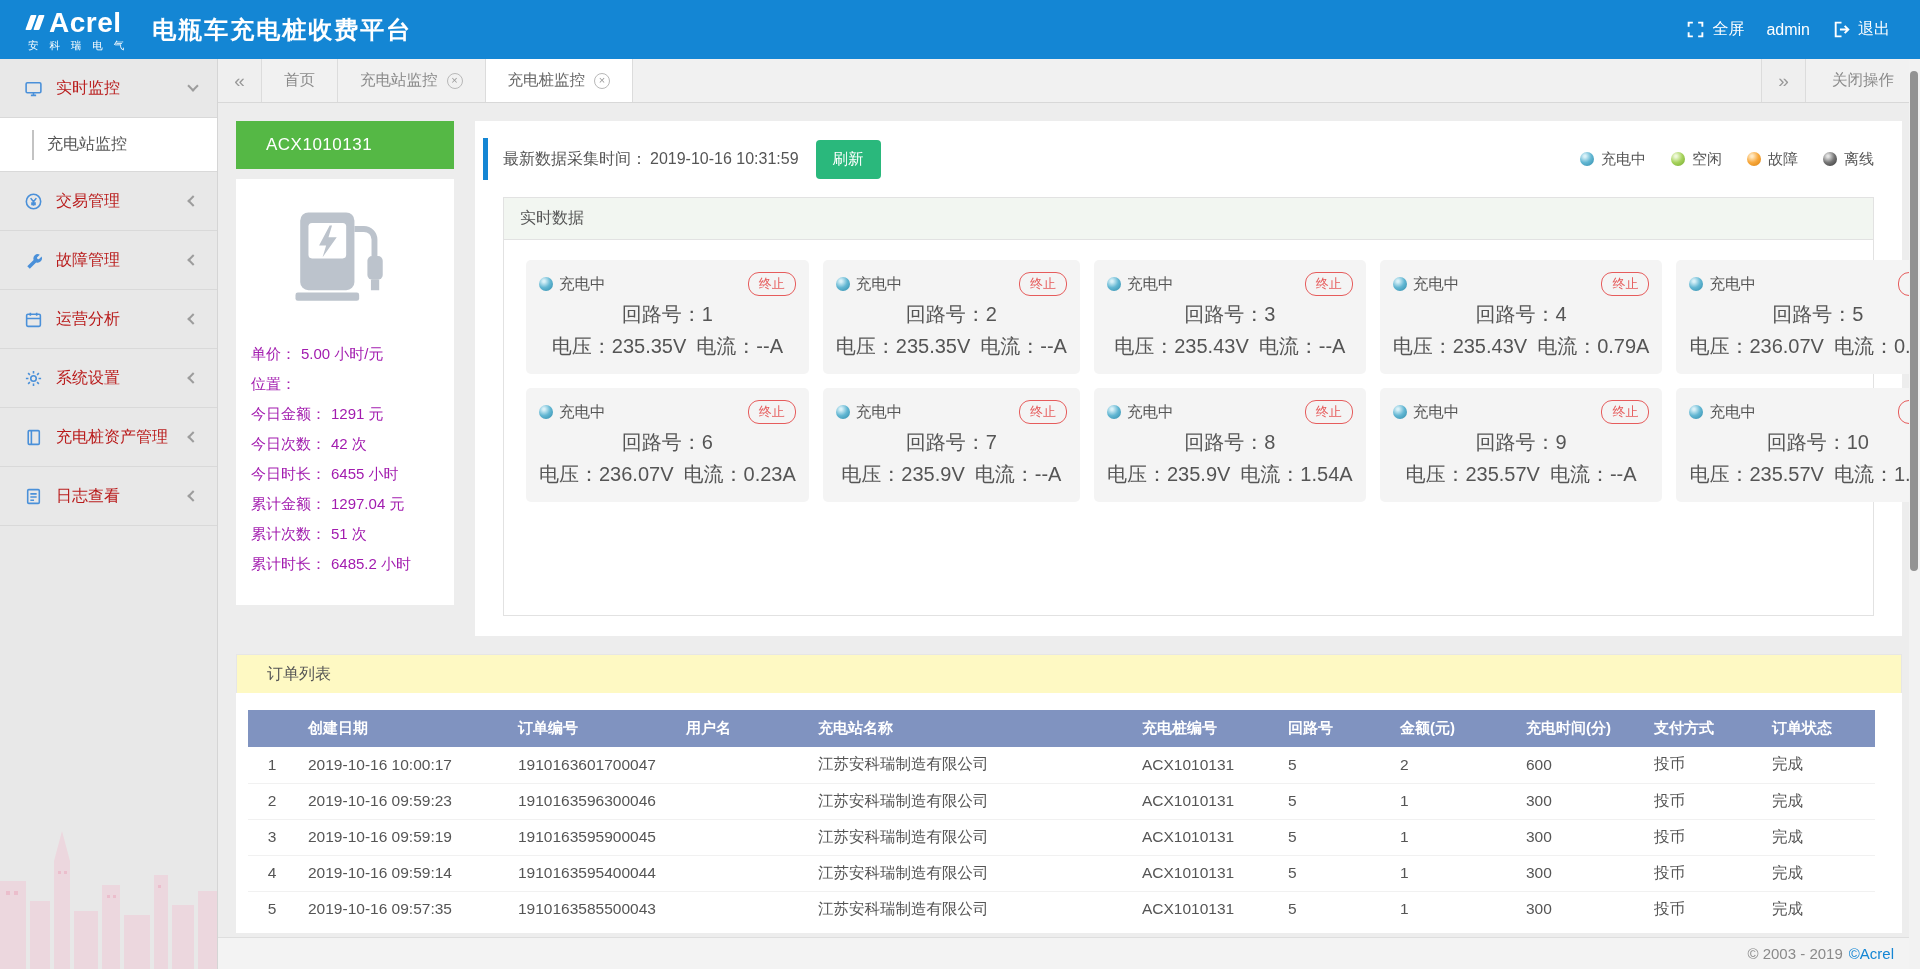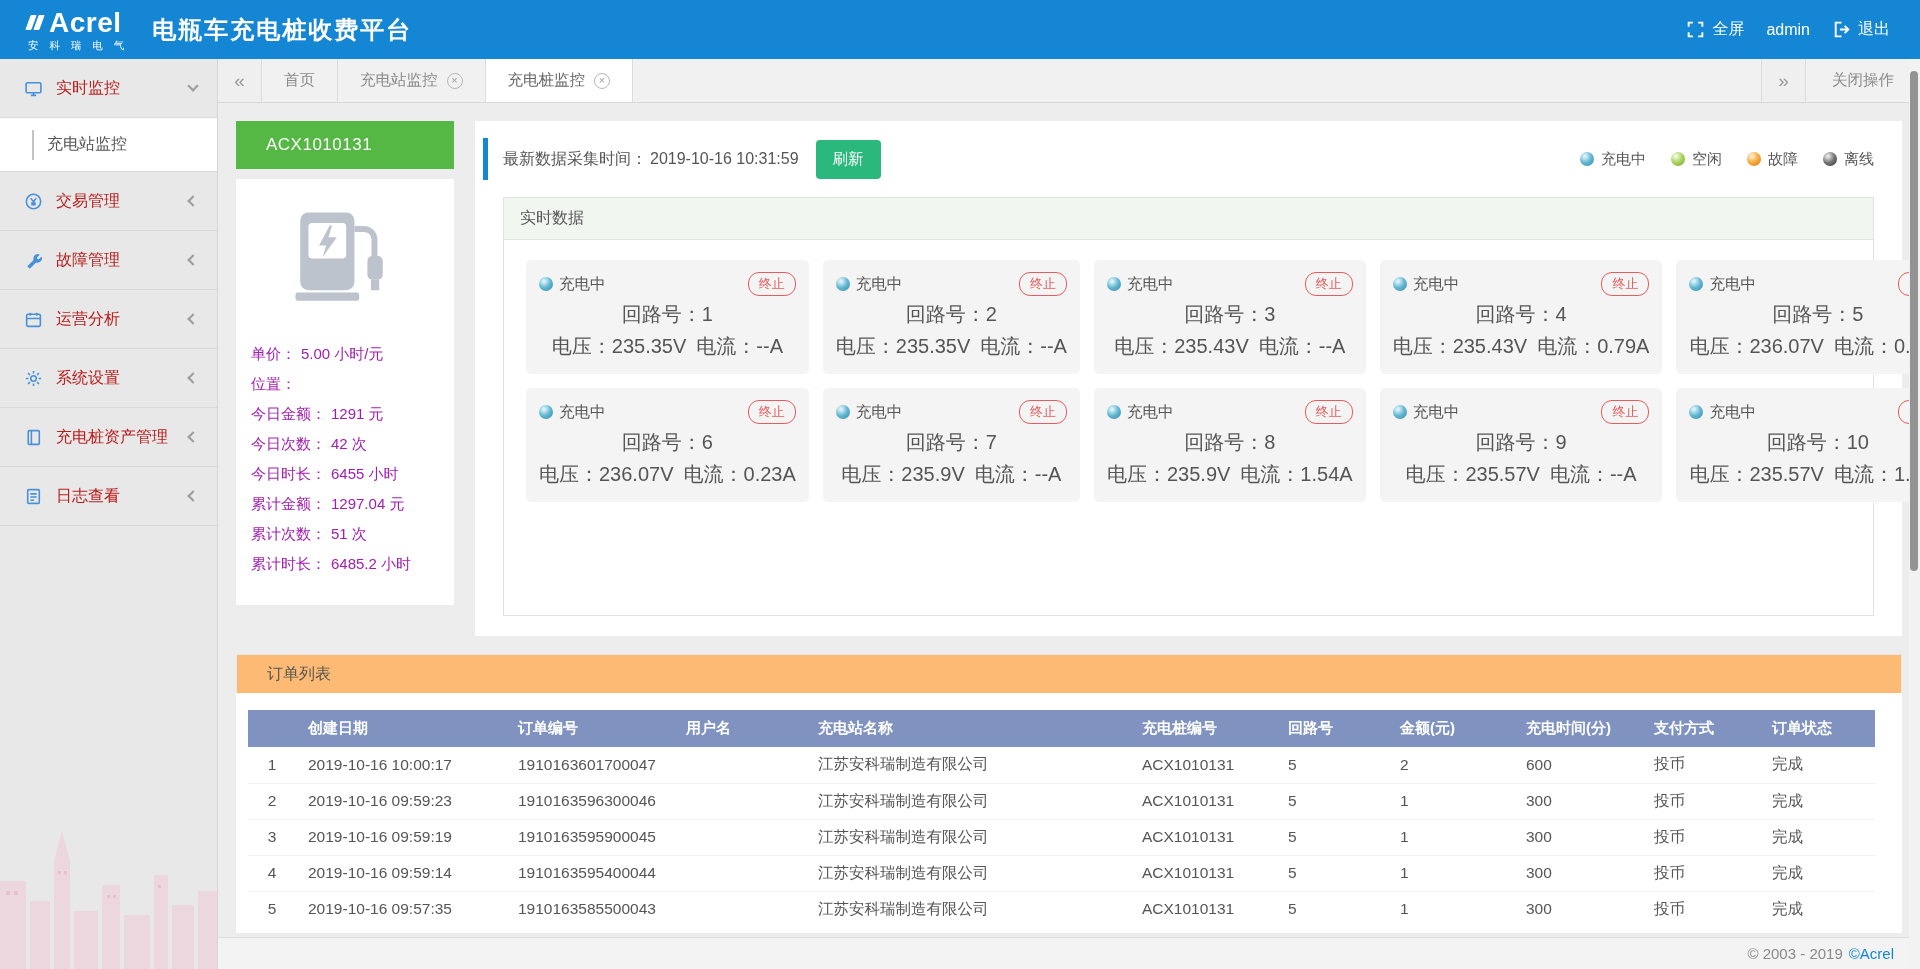--- a/index.html
+++ b/index.html
@@ -77,21 +77,21 @@
   .cards-grid { display:grid; grid-template-columns:repeat(5,1fr); gap:14px; }
   .channel-card { background:#f4f4f4; border-radius:5px; padding:12px 13px 14px; }
   .card-top { display:flex; align-items:center; justify-content:space-between; }
   .card-status { display:flex; align-items:center; gap:6px; font-size:15.5px; color:#555; }
   .terminate-btn { border:1px solid var(--terminate-red,#e65c5c); color:var(--terminate-red,#e65c5c); background:transparent; border-radius:11px; font-size:13px; padding:2px 10px; cursor:pointer; font-family:inherit; }
   .card-line { text-align:center; font-size:20px; color:#555; margin-top:5px; white-space:nowrap; }
   .card-line .lbl2 { margin-left:10px; }
 
   
   .orders-panel { margin-top:18px; }
-  .orders-header { height:39px; background:#fdba74; border:1px solid #e6e6e6; border-bottom:none; display:flex; align-items:center; padding-left:30px; font-size:16px; color:#555; }
+  .orders-header { height:39px; background:#fef9c3; border:1px solid #e6e6e6; border-bottom:none; display:flex; align-items:center; padding-left:30px; font-size:16px; color:#555; }
   .orders-body { background:#fff; padding:17px 12px 6px; }
   table.orders { width:1627px; table-layout:fixed; border-collapse:collapse; font-size:15.5px; color:#555; }
   .orders th { background:var(--table-header-blue,#8093c0); color:#fff; font-weight:bold; height:37px; padding:0 12px; text-align:left; font-size:15px; }
   .orders td { height:36px; padding:0 12px; border-bottom:1px solid #f1f1f1; white-space:nowrap; overflow:hidden; }
   .orders td.col-num { text-align:center; padding:0 4px; }
   .orders tbody tr:last-child td { border-bottom:none; }
 
   
   .footer { margin:auto -18px 0; height:32px; flex:0 0 auto; background:#f3f3f3; border-top:1px solid #dedede; display:flex; align-items:center; justify-content:flex-end; padding-right:26px; font-size:15px; color:#8a8a8a; gap:6px; }
   .footer .brand { color:var(--accent-blue,#1486d4); text-decoration:none; cursor:pointer; }

